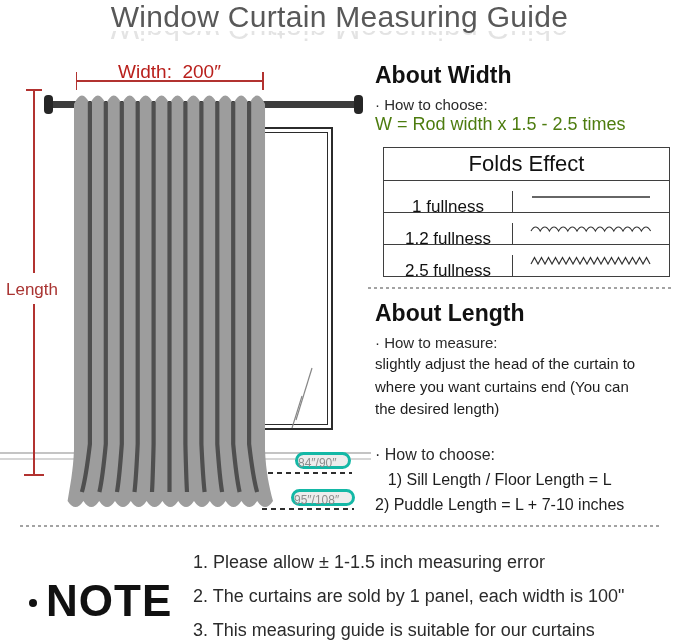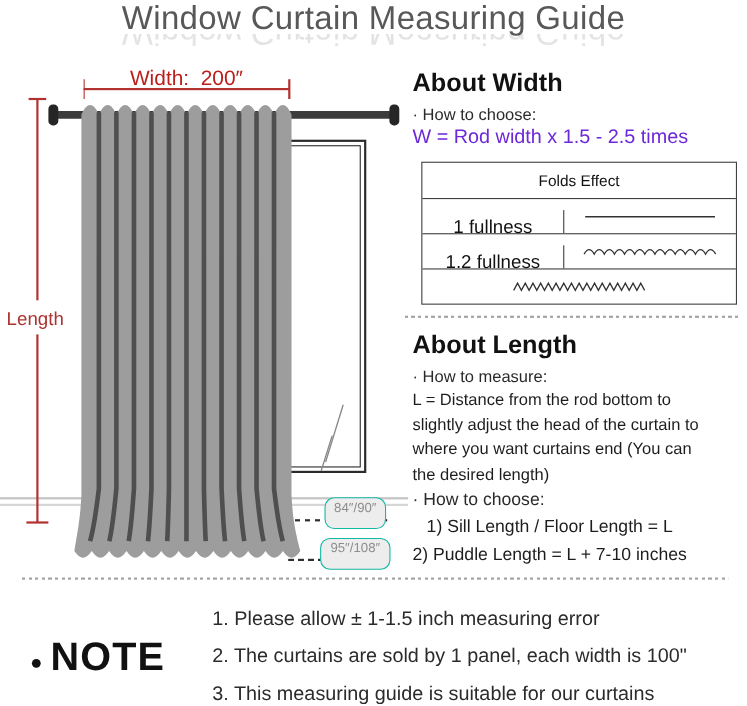--- a/index.html
+++ b/index.html
@@ -32,57 +32,57 @@
   .sill1{position:absolute;left:0;top:452px;width:371px;height:2px;background:#c4c4c4;z-index:0;}
   .sill2{position:absolute;left:0;top:458px;width:371px;height:2px;background:#d6d6d6;z-index:0;}
 
   .curtain-svg{position:absolute;left:60px;top:88px;z-index:3;}
 
   
   .dashline{position:absolute;height:2px;z-index:4;
             background:repeating-linear-gradient(90deg,#2e2e2e 0 5px,transparent 5px 9px);}
   .dash-sill{left:268px;top:472px;width:84px;}
   .dash-floor{left:262px;top:508px;width:92px;}
-  .tag{position:absolute;height:29px;border-radius:9px;background:#ededed;border:1px solid #14b8a6;
-       color:#8d8d8d;font-size:12px;line-height:17px;text-align:center;z-index:5;box-sizing:border-box;}
+  .tag{position:absolute;height:17px;border-radius:9px;background:#ededed;border:3px solid #14b8a6;
+       color:#8d8d8d;font-size:12px;line-height:17px;text-align:left;z-index:5;box-sizing:border-box;}
   .tag-sill{left:295px;top:452px;width:56px;}
   .tag-floor{left:291px;top:489px;width:64px;}
 
   
   .dotsep{position:absolute;height:2px;
           background:repeating-linear-gradient(90deg,#a3a3a3 0 3px,transparent 3px 6px);}
   .sep-right{left:368px;top:287px;width:305px;}
   .sep-bottom{left:20px;top:525px;width:642px;}
 
   
   .h2{position:absolute;font-size:23px;font-weight:600;color:#111;}
   .h2.aw{left:375px;top:62px;}
   .h2.al{left:375px;top:300px;}
   .sub{position:absolute;font-size:15px;color:#2a2a2a;}
   .sub.awc{left:375px;top:96px;}
   .sub.alm{left:375px;top:334px;}
   .sub.alc{left:375px;top:446px;font-size:16px;}
-  .formula{position:absolute;left:375px;top:114px;font-size:18px;color:#6d28d9;}
+  .formula{position:absolute;left:375px;top:114px;font-size:18px;color:#4d7c0f;}
   .measure{position:absolute;left:375px;top:353px;font-size:15px;line-height:22.5px;color:#1d1d1d;}
   .choose{position:absolute;left:375px;top:467px;font-size:16px;line-height:25px;color:#1d1d1d;text-align:center;}
 
   
   .ftable{position:absolute;left:383px;top:147px;width:287px;border:1.5px solid #3f3f3f;
           border-collapse:collapse;z-index:2;box-sizing:border-box;}
-  .ftable .hdr{height:32px;line-height:32px;text-align:center;font-size:14px;color:#111;
+  .ftable .hdr{height:32px;line-height:32px;text-align:center;font-size:22px;color:#111;
                border-bottom:1px solid #3f3f3f;}
   .frow{display:flex;height:31px;border-bottom:1px solid #3f3f3f;}
   .frow:last-child{border-bottom:none;}
   .fcell-label{width:128px;border-right:1px solid #3f3f3f;text-align:center;
                line-height:31px;font-size:17px;color:#111;margin-top:10px;}
   .fcell-line{flex:1;display:flex;align-items:center;justify-content:center;}
 
   
   .note-bullet{position:absolute;left:29px;top:599px;width:8px;height:8px;border-radius:50%;background:#111;}
-  .note-head{position:absolute;left:46px;top:576px;font-size:36px;font-weight:600;color:#111;letter-spacing:1px;}
+  .note-head{position:absolute;left:46px;top:576px;font-size:44px;font-weight:600;color:#111;letter-spacing:1px;}
   .note-list{position:absolute;left:193px;top:551px;font-size:18px;color:#2b2b2b;}
   .note-list div{height:34px;line-height:22px;}
 </style>
 </head>
 <body>
 
 <div id="page">
 
   <div class="title">Window Curtain Measuring Guide</div>
   <div class="title-reflect">Window Curtain Measuring Guide</div>
@@ -162,32 +162,32 @@
     </div>
     <div class="frow">
       <div class="fcell-label">1.2 fullness</div>
       <div class="fcell-line">
         <svg width="130" height="14">
             <path d="M5 9 q4.6 -8 9.2 0 q4.6 -8 9.2 0 q4.6 -8 9.2 0 q4.6 -8 9.2 0 q4.6 -8 9.2 0 q4.6 -8 9.2 0 q4.6 -8 9.2 0 q4.6 -8 9.2 0 q4.6 -8 9.2 0 q4.6 -8 9.2 0 q4.6 -8 9.2 0 q4.6 -8 9.2 0 q4.6 -8 9.2 0" stroke="#333" stroke-width="1.2" fill="none"></path>
           </svg>
       </div>
     </div>
     <div class="frow">
+      <div class="fcell-label">2.5 fullness</div>
       <div class="fcell-line">
         <svg width="130" height="14">
             <path d="M5 10 l3.5 -6.5 l3.5 6.5 l3.5 -6.5 l3.5 6.5 l3.5 -6.5 l3.5 6.5 l3.5 -6.5 l3.5 6.5 l3.5 -6.5 l3.5 6.5 l3.5 -6.5 l3.5 6.5 l3.5 -6.5 l3.5 6.5 l3.5 -6.5 l3.5 6.5 l3.5 -6.5 l3.5 6.5 l3.5 -6.5 l3.5 6.5 l3.5 -6.5 l3.5 6.5 l3.5 -6.5 l3.5 6.5 l3.5 -6.5 l3.5 6.5 l3.5 -6.5 l3.5 6.5 l3.5 -6.5 l3.5 6.5 l3.5 -6.5 l3.5 6.5 l3.5 -6.5 l3.5 6.5" stroke="#333" stroke-width="1.2" fill="none"></path>
           </svg>
       </div>
     </div>
   </div>
 
   <div class="h2 al">About Length</div>
   <div class="sub alm">· How to measure:</div>
   <div class="measure">
-    <div>L = Distance from the rod bottom to</div>
     <div>slightly adjust the head of the curtain to</div>
     <div>where you want curtains end  (You can</div>
     <div>the desired length)</div>
   </div>
   <div class="sub alc">· How to choose:</div>
   <div class="choose">
     <div>1)  Sill Length / Floor Length = L</div>
     <div>2)  Puddle Length = L + 7-10 inches</div>
   </div>
 

